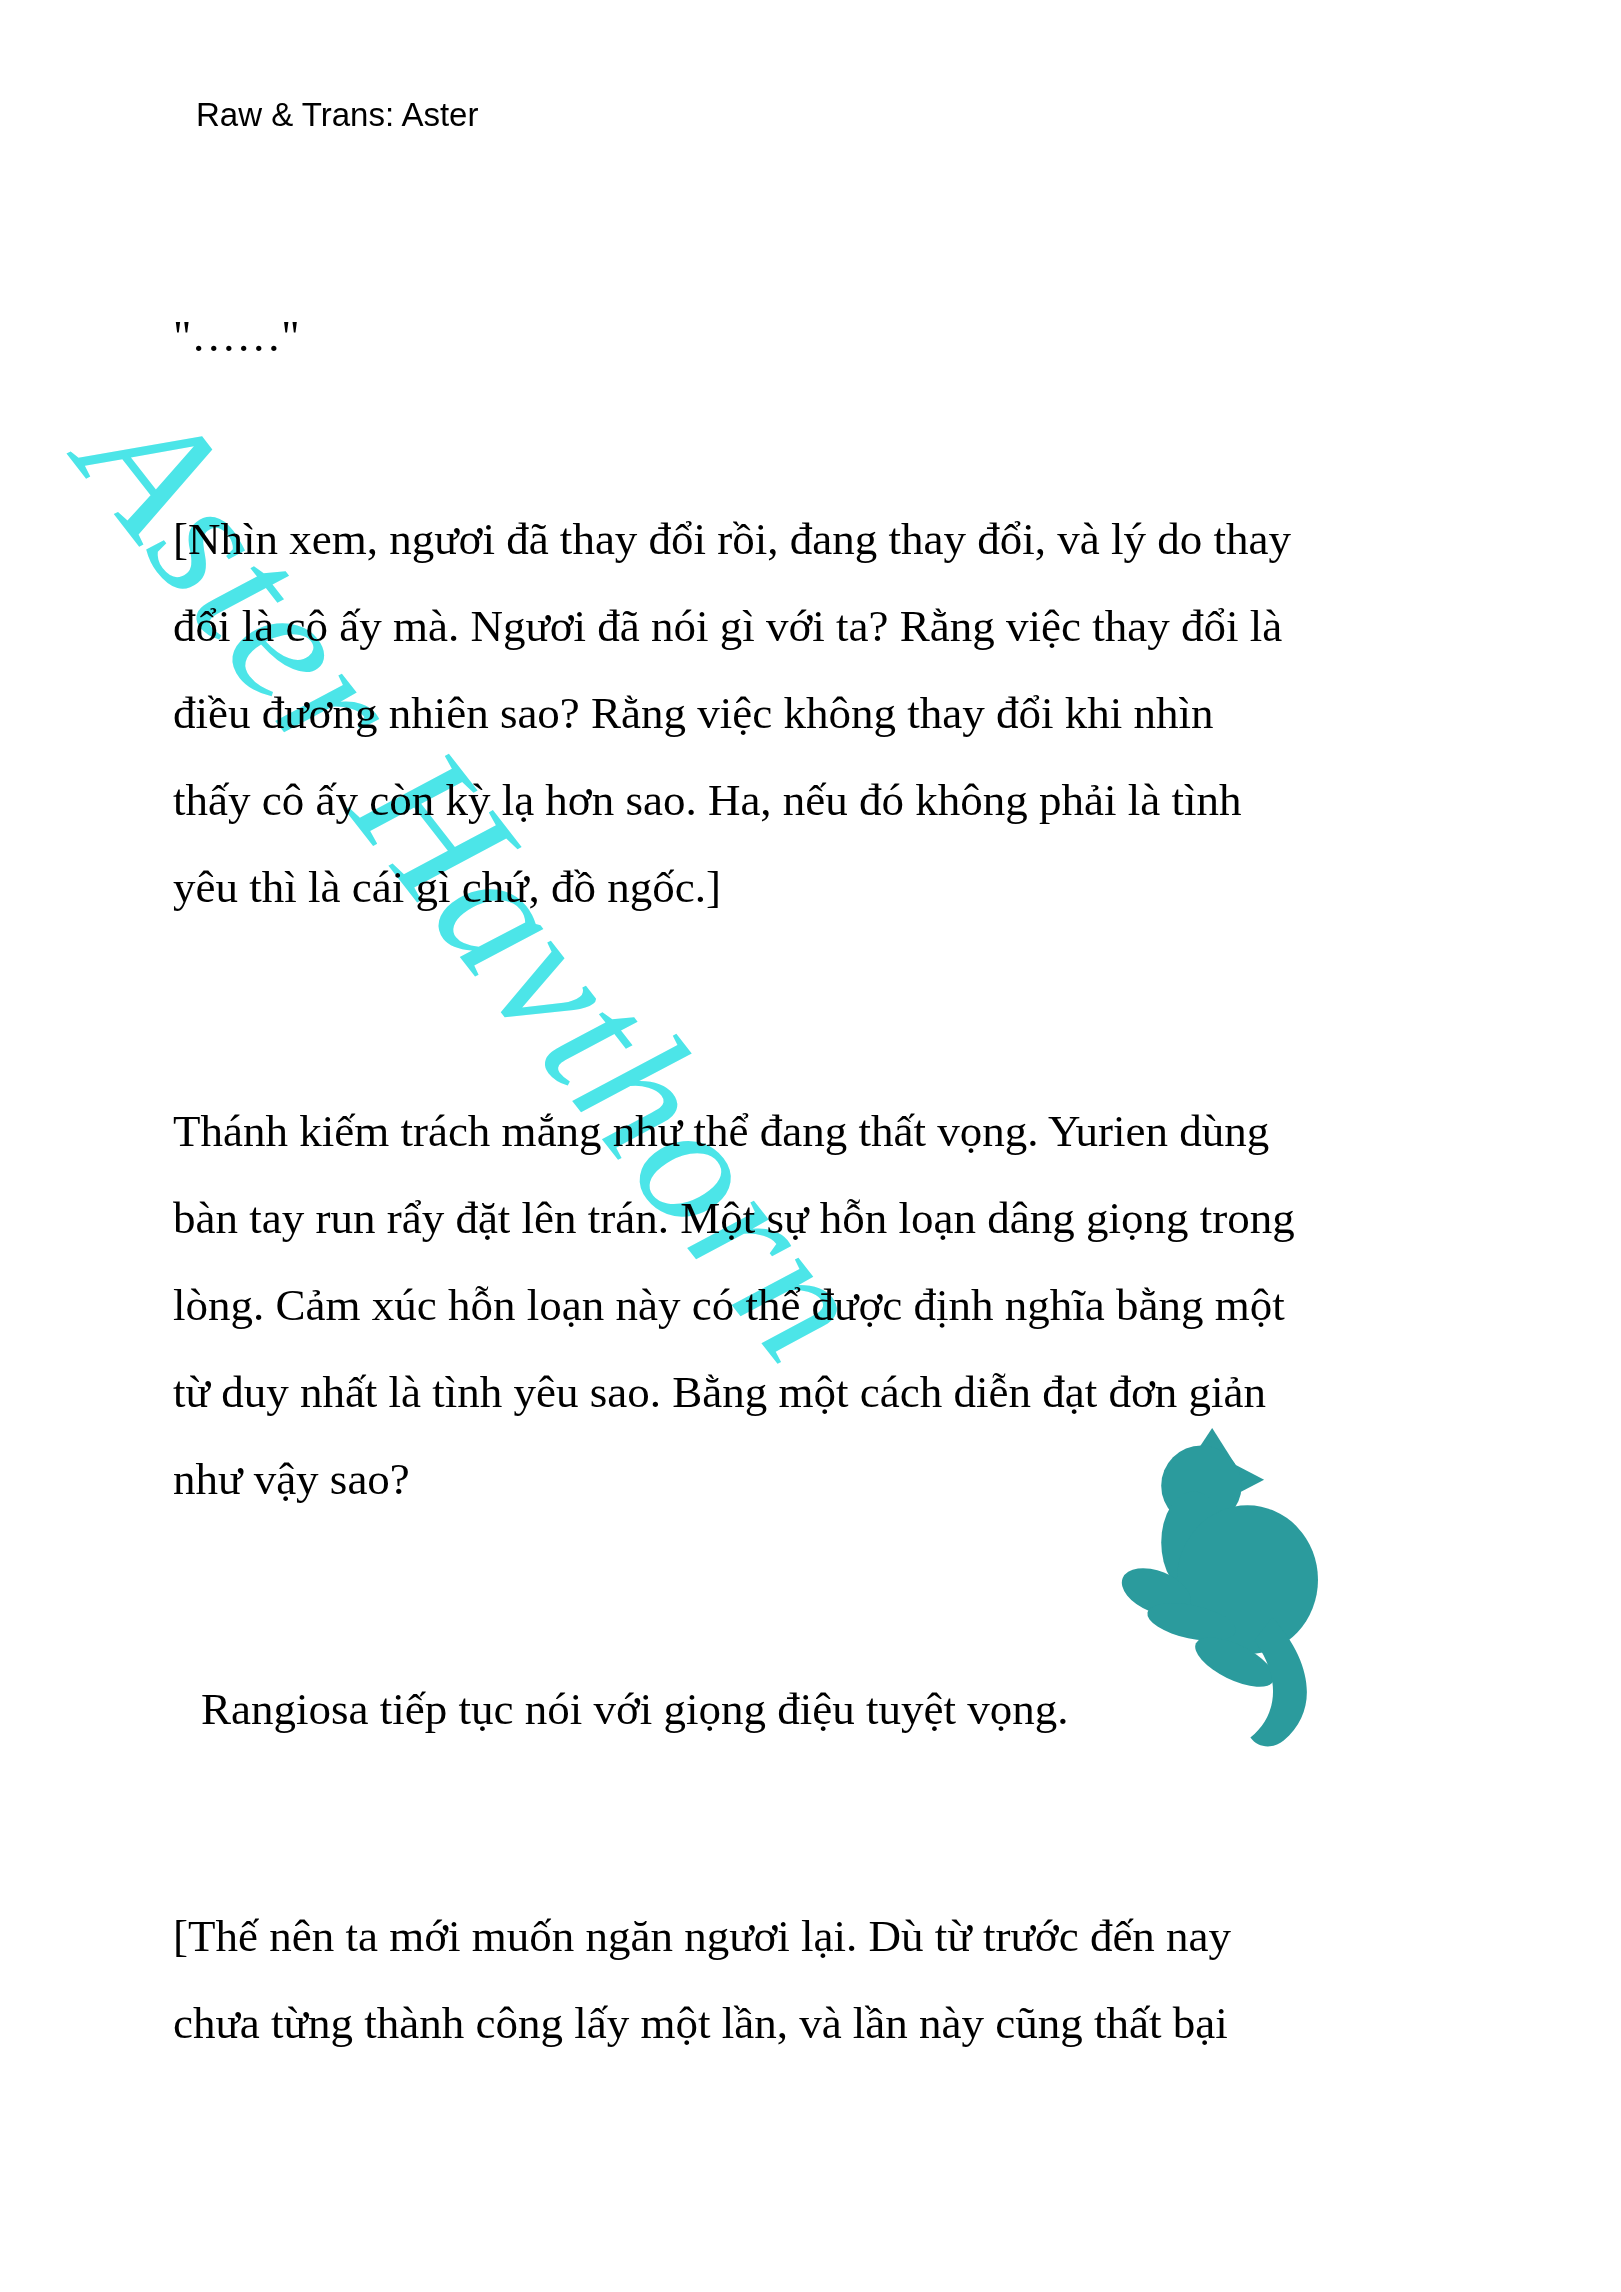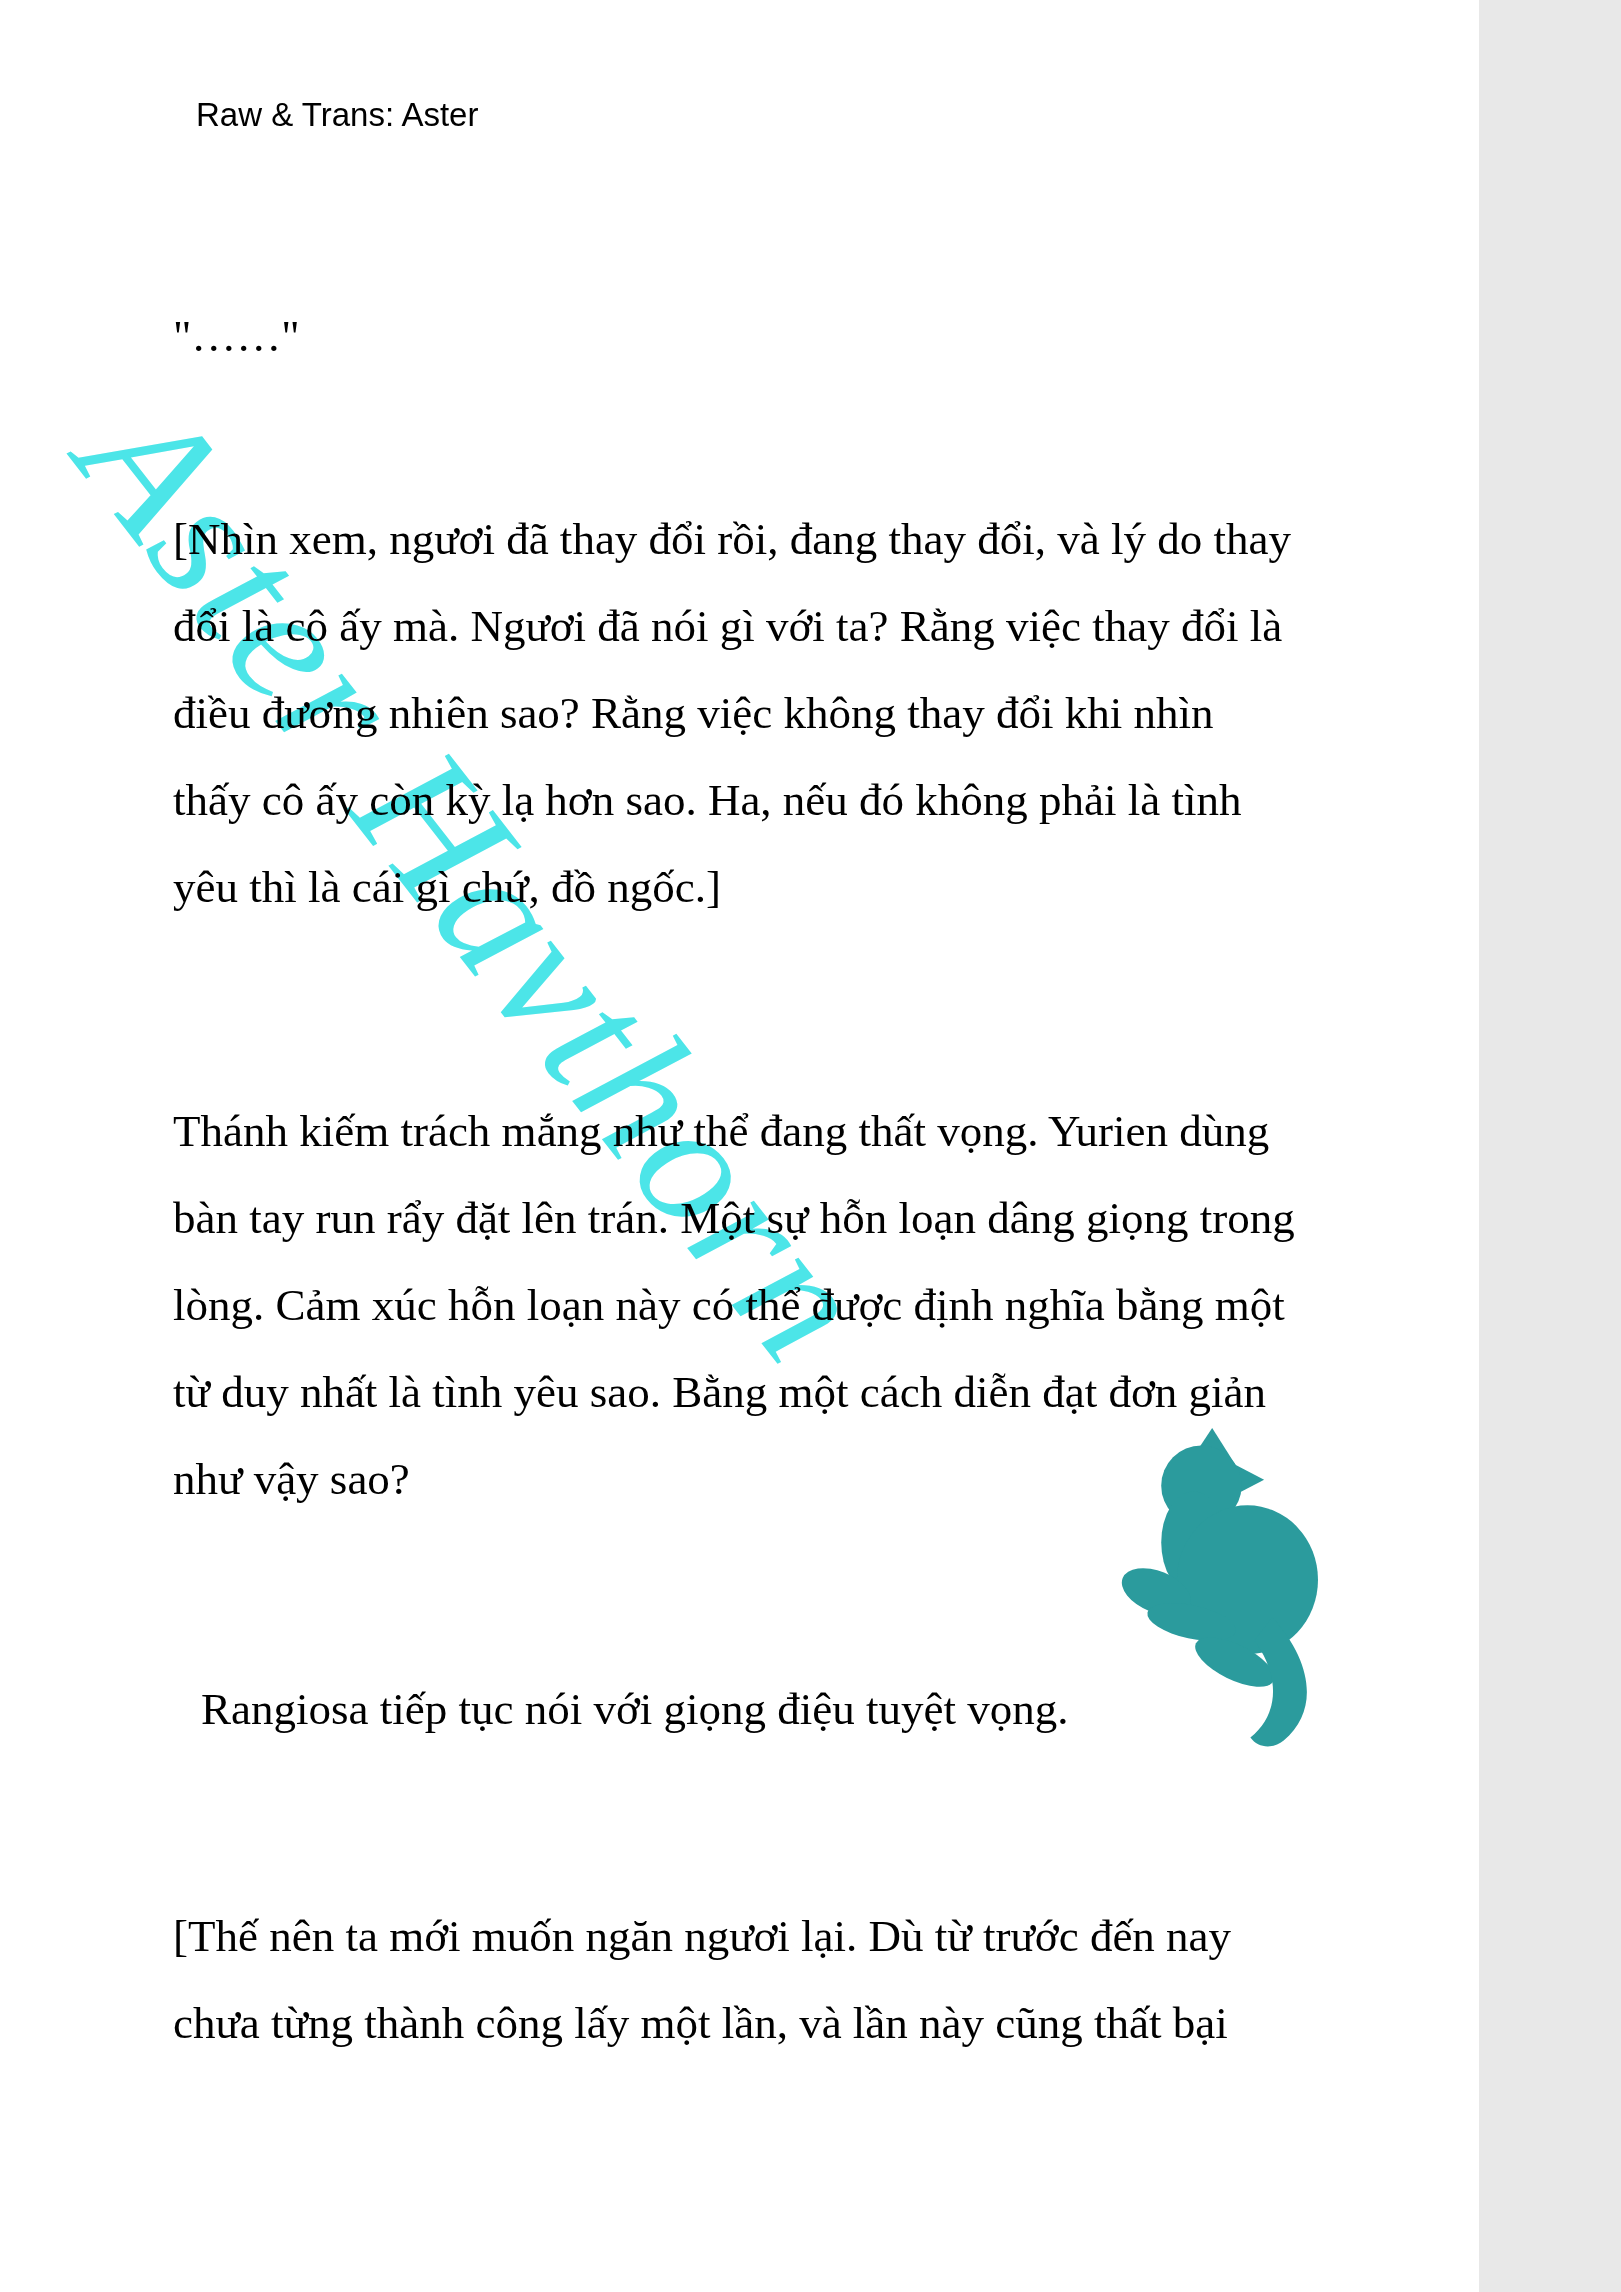--- a/index.html
+++ b/index.html
@@ -1,18 +1,18 @@
 <!DOCTYPE html>
 <html style="--watermark: #4ce5e8; --cat: #2b9b9d; --text: #000000; --background: #ffffff;"><head>
 <meta charset="utf-8">
 <style>
   html,body{margin:0;padding:0;background:#e8e8e8;}
   .page{
     position:relative;
-    width:1479px;height:2293px;
+    width:1621px;height:2293px;
     background:var(--background,#ffffff);
     overflow:hidden;
     font-family:"Liberation Serif", serif;
     color:var(--text,#000000);
   }
   .header{
     position:absolute;
     left:196px;top:96px;
     font-family:"Liberation Sans", sans-serif;
     font-size:33px;

